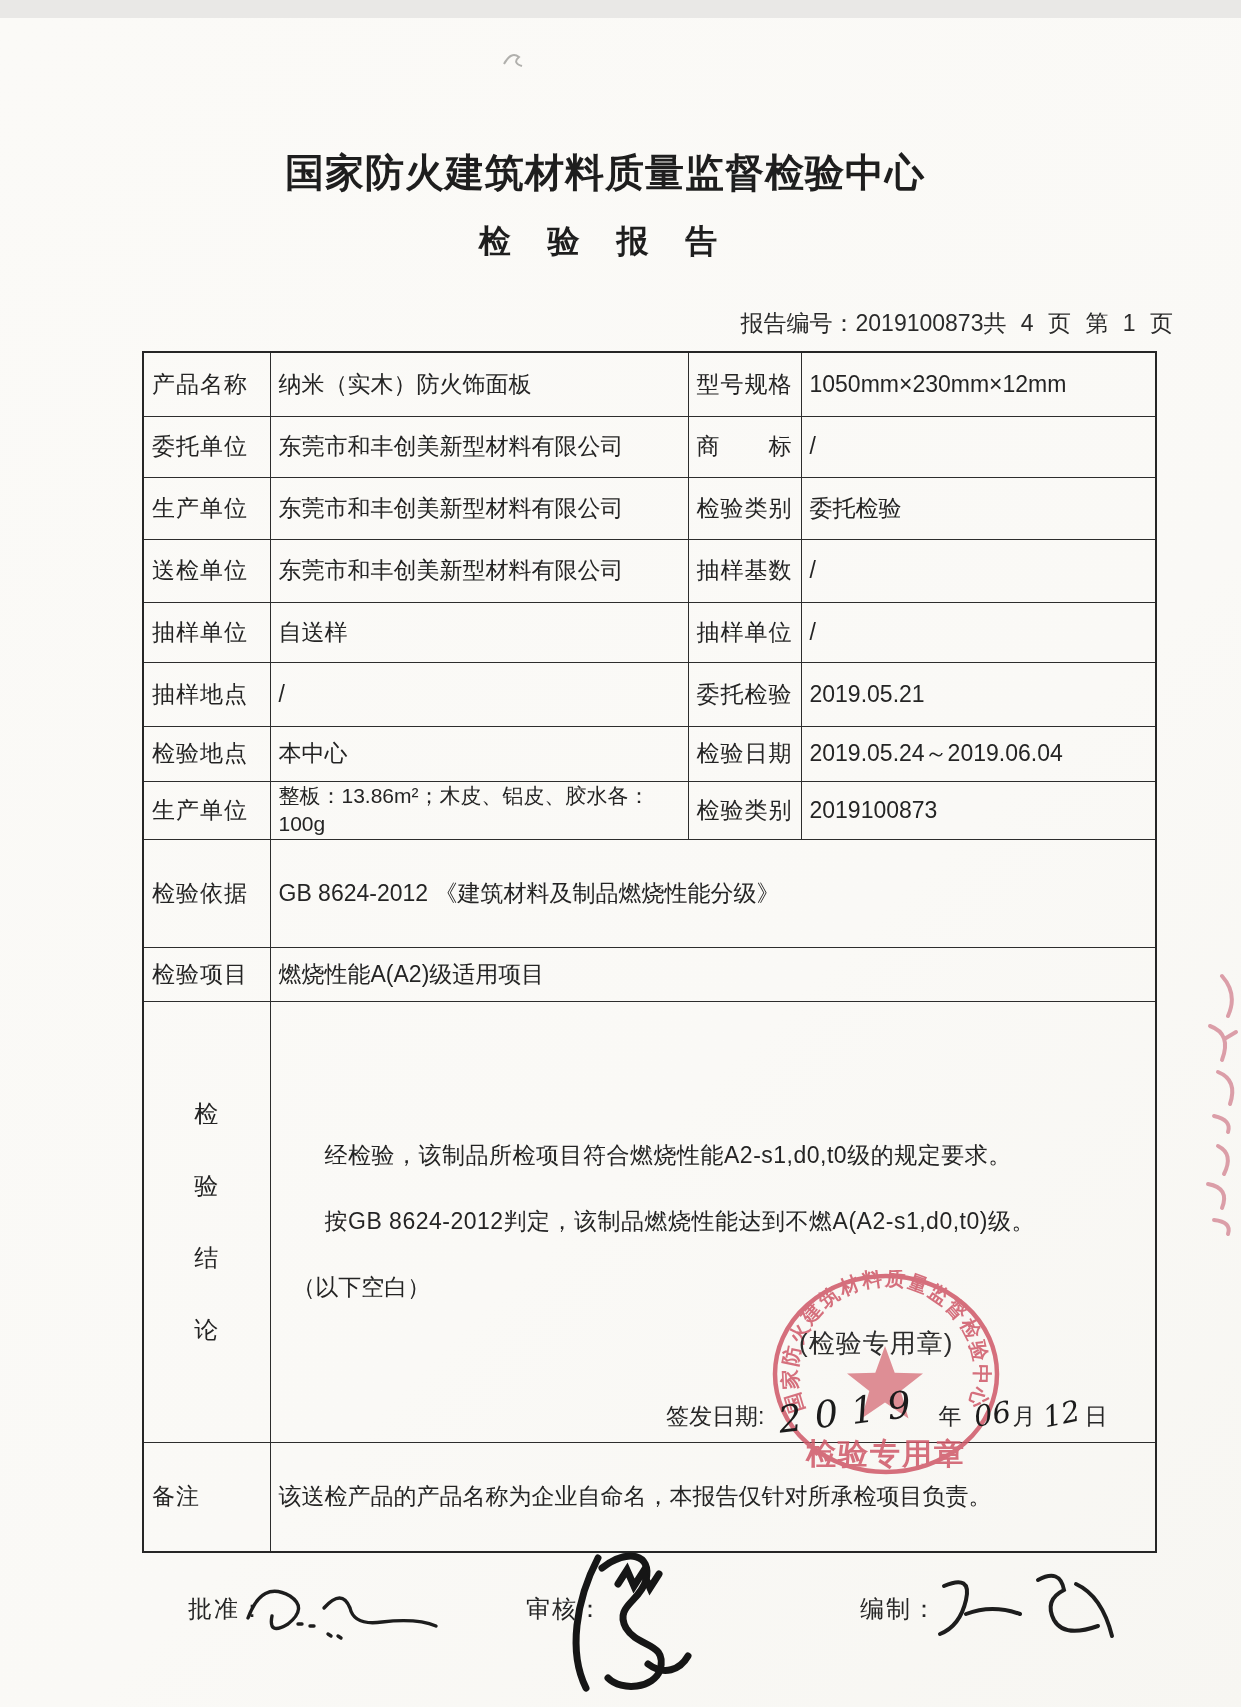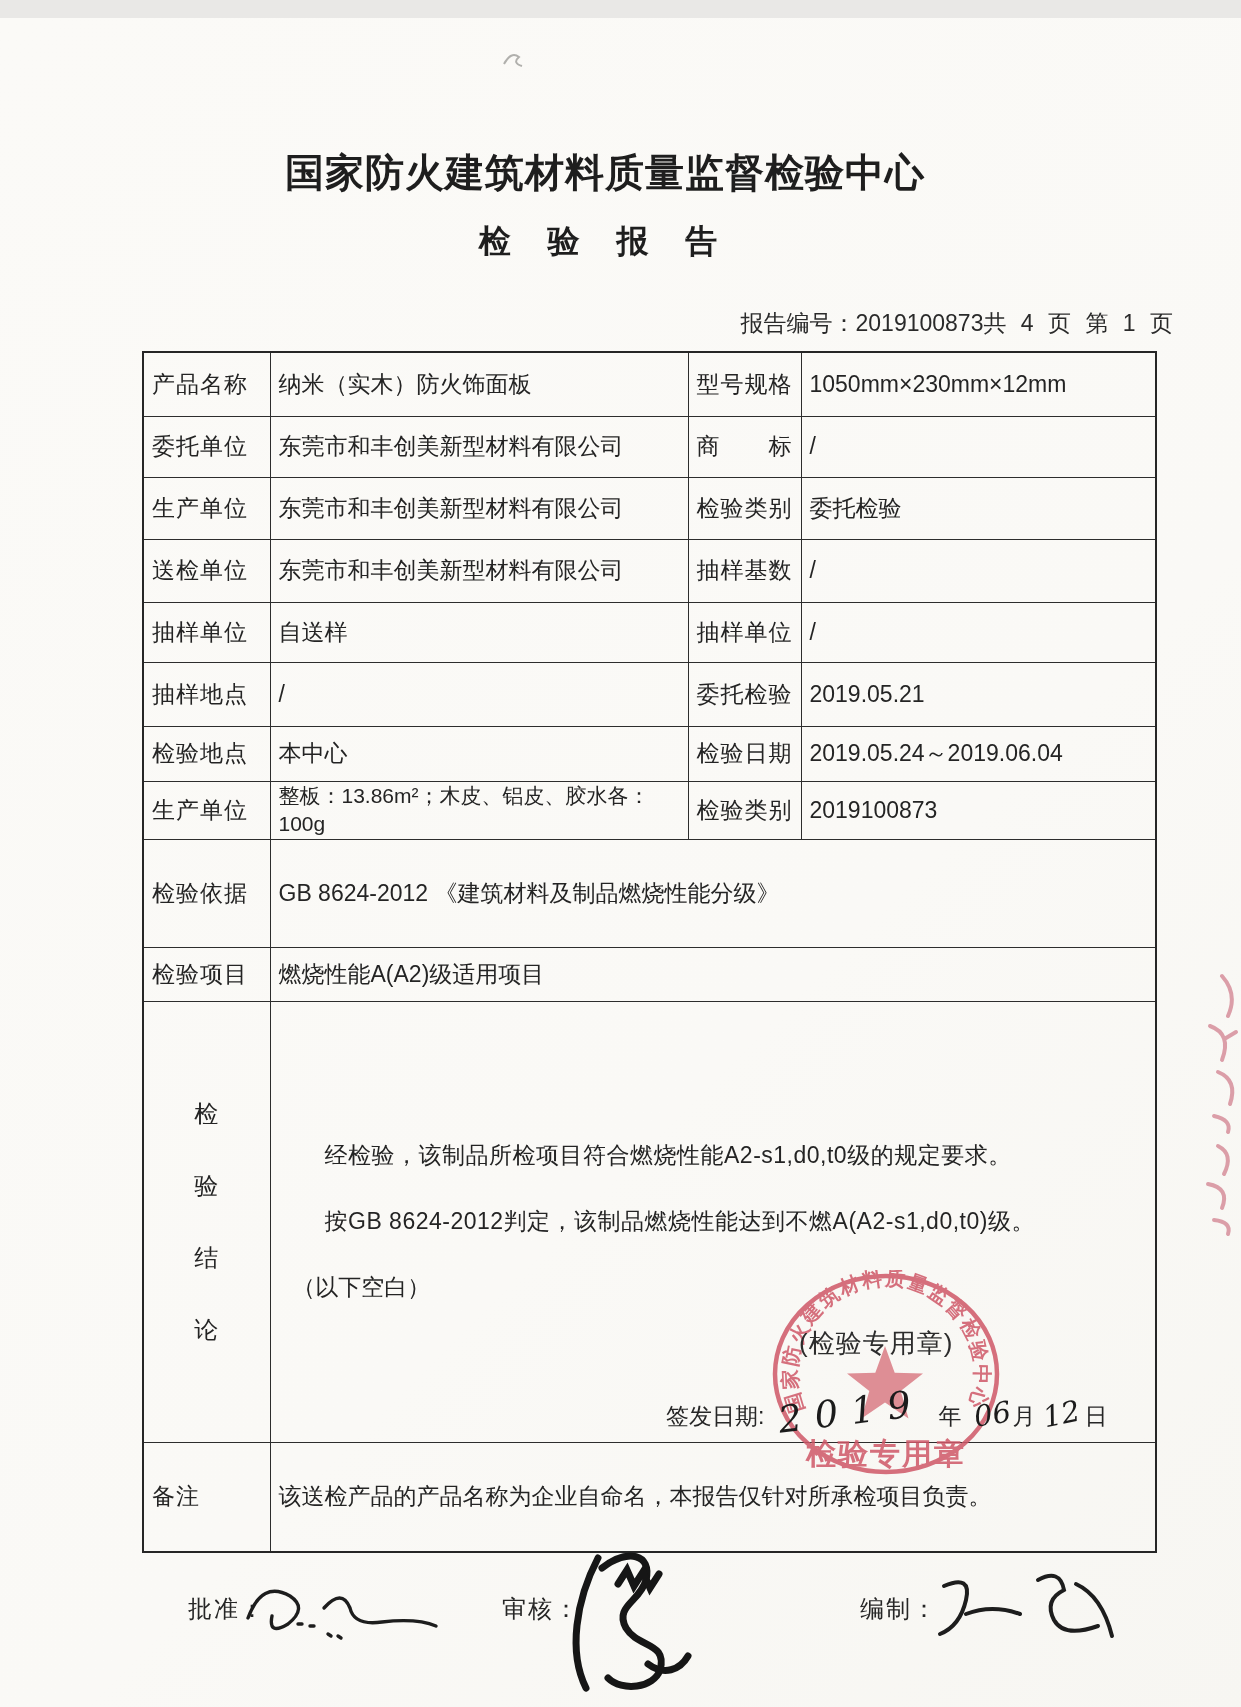--- a/index.html
+++ b/index.html
@@ -46,21 +46,21 @@
   .issue-line{position:absolute;left:666px;top:1372px;display:flex;align-items:baseline;font-size:23px;color:#262626;z-index:5;white-space:nowrap;}
   .hw{font-family:"DejaVu Serif","Liberation Serif",serif;font-style:italic;color:#1b1b1b;}
   .hw-year{font-size:37px;letter-spacing:13px;display:inline-block;transform:rotate(-7deg);margin:0 14px 0 14px;}
   .hw-month{font-size:29px;display:inline-block;transform:rotate(-9deg);margin:0 2px 0 10px;}
   .hw-day{font-size:29px;display:inline-block;transform:rotate(-12deg);margin:0 4px 0 6px;}
   .unit{letter-spacing:2px;}
   
   .footer-sign{position:absolute;left:0;top:1528px;width:1241px;height:160px;z-index:2;}
   .sign-label{position:absolute;font-size:24px;color:#262626;letter-spacing:2px;}
   .lbl-approve{left:188px;top:47px;}
-  .lbl-review{left:502px;top:47px;}
+  .lbl-review{left:526px;top:47px;}
   .lbl-prepare{left:860px;top:47px;}
   .sig{position:absolute;}
   .sig-approve{left:232px;top:20px;}
   .sig-review{left:552px;top:-2px;}
   .sig-prepare{left:926px;top:12px;}
   .pencil-mark{position:absolute;left:500px;top:30px;opacity:.65;}
   .edge-frag{position:absolute;opacity:.55;z-index:1;}
   .frag1{left:1192px;top:950px;}
   .frag2{left:1194px;top:1122px;}
 </style>

